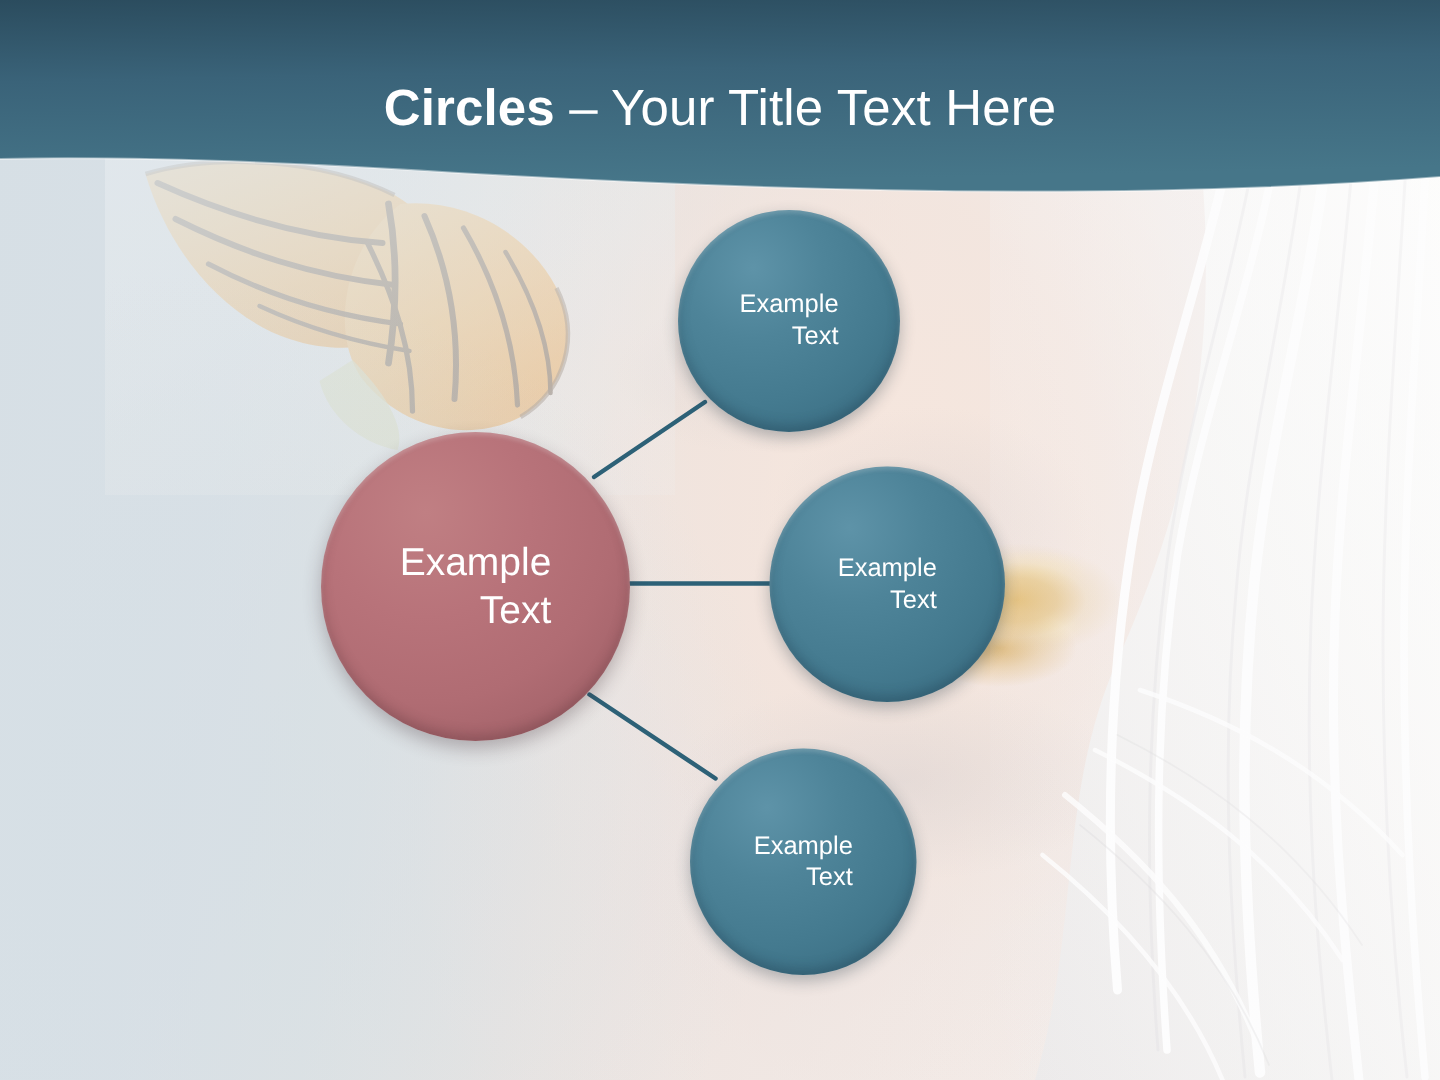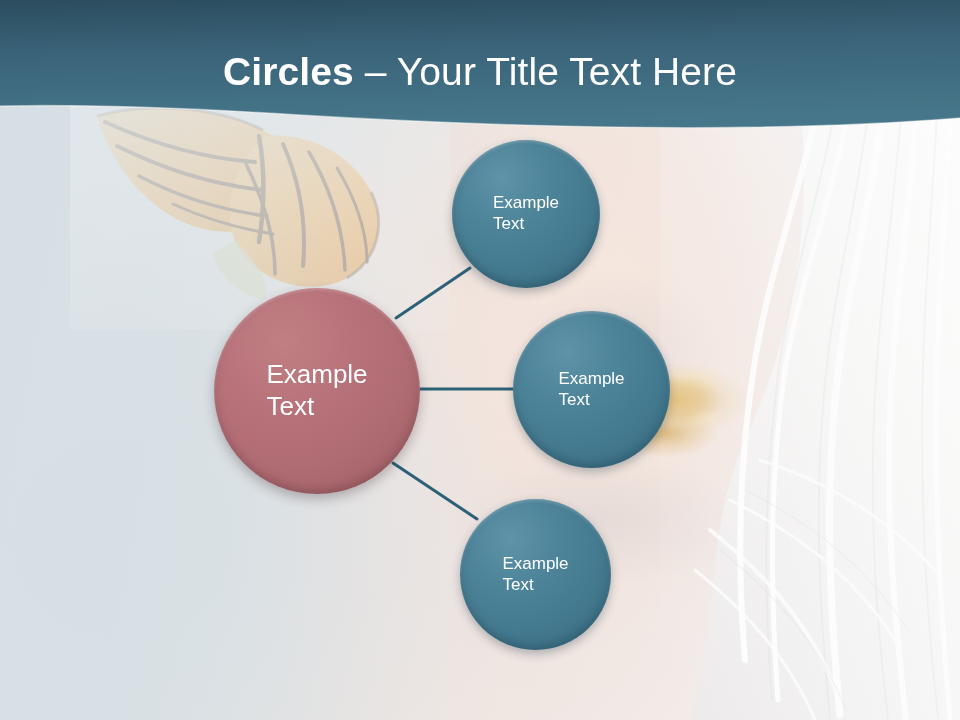--- a/index.html
+++ b/index.html
@@ -113,21 +113,21 @@
     width: 960px; height: 140px;
   }
   .header svg { display: block; }
 
   .slide-title {
     position: absolute;
     left: 0; top: 52px;
     width: 960px;
     text-align: center;
     color: #ffffff;
-    font-size: 39px;
+    font-size: 34px;
     line-height: 40px;
     letter-spacing: 0.1px;
     white-space: nowrap;
   }
   .slide-title .t-strong { font-weight: bold; }
   .slide-title .t-light  { font-weight: normal; }
 
   
   .connectors {
     position: absolute;
@@ -136,21 +136,21 @@
     pointer-events: none;
   }
 
   
   .node {
     position: absolute;
     border-radius: 50%;
     display: flex;
     align-items: center;
     justify-content: center;
-    text-align: left;
+    text-align: right;
     color: #ffffff;
     box-sizing: border-box;
   }
   .node .node-label { line-height: 1.22; padding: 0 8px; }
 
   .node-main {
     width: 206px; height: 206px;
     left: 214px; top: 288px;
     font-size: 26px;
     background:

